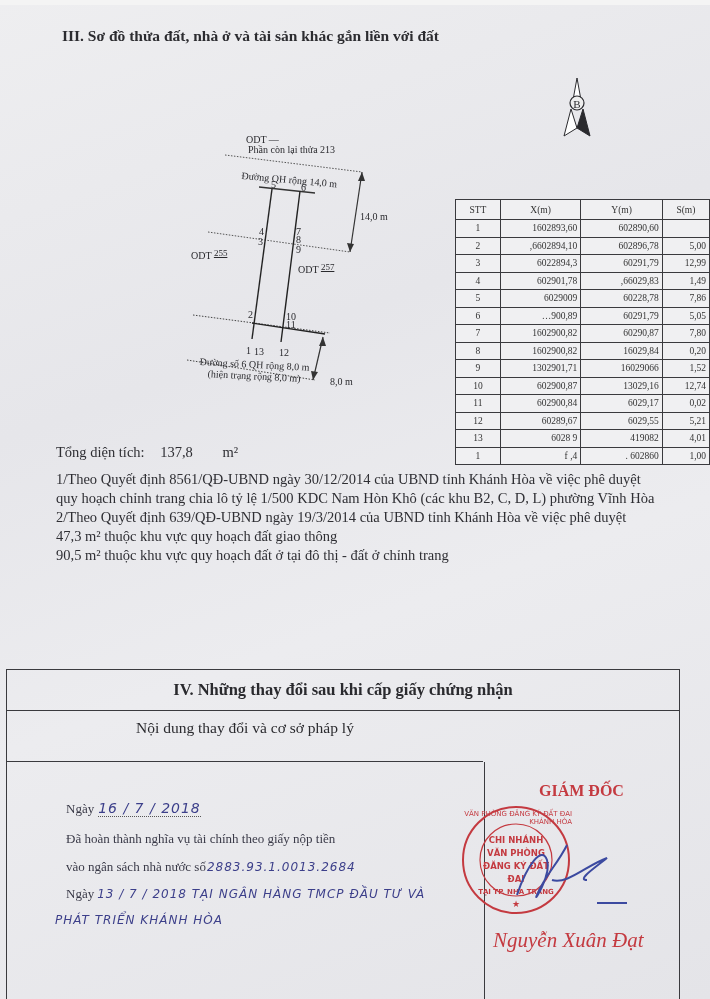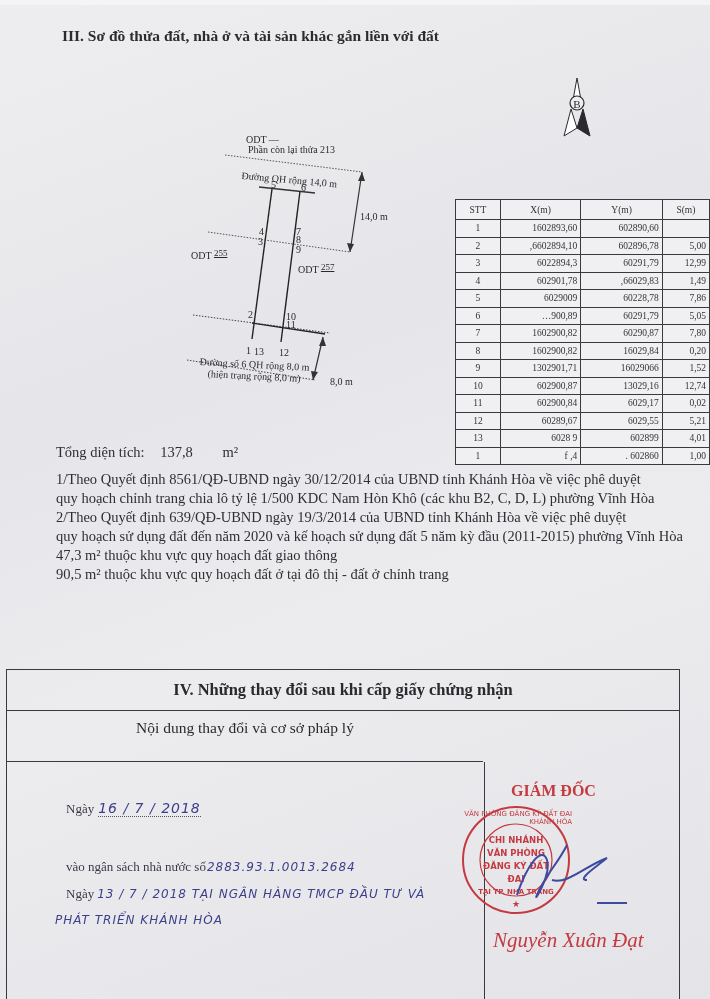--- a/index.html
+++ b/index.html
@@ -182,21 +182,21 @@
         </tr>
       <tr>
           <td class="stt">12</td>
           <td class="x">60289,67</td>
           <td class="y">6029,55</td>
           <td class="s">5,21</td>
         </tr>
       <tr>
           <td class="stt">13</td>
           <td class="x">6028  9</td>
-          <td class="y">602899</td>
+          <td class="y">419082</td>
           <td class="s">4,01</td>
         </tr>
       <tr>
           <td class="stt">1</td>
           <td class="x">f   ,4</td>
           <td class="y">. 602860</td>
           <td class="s">1,00</td>
         </tr>
     </tbody>
   </table>
@@ -204,42 +204,42 @@
   <div class="abs para" style="left:56px;top:443px;">
     <span>Tổng diện tích:</span>
     <span style="margin-left:12px;">137,8</span>
     <span style="margin-left:26px;">m²</span>
   </div>
 
   <div class="abs para" style="left:56px;top:470px;width:650px;">
     <div>1/Theo Quyết định 8561/QĐ-UBND ngày 30/12/2014 của UBND tỉnh Khánh Hòa về việc phê duyệt</div>
     <div>quy hoạch chỉnh trang chia lô tỷ lệ 1/500 KDC Nam Hòn Khô (các khu B2, C, D, L) phường  Vĩnh Hòa</div>
     <div>2/Theo Quyết định 639/QĐ-UBND ngày 19/3/2014 của UBND tỉnh Khánh Hòa về việc phê duyệt</div>
-    <div>quy hoạch sử dụng đất đến năm 2020 và kế hoạch sử dụng đất 5 năm kỳ đầu (2011-2015) phường Vĩnh Hòa</div>
     <div>47,3 m² thuộc khu vực quy hoạch đất giao thông</div>
     <div>90,5 m² thuộc khu vực quy hoạch đất ở tại đô thị - đất ở chỉnh trang</div>
   </div>
 
   <div class="sect4">
     <div class="sect4-title">IV. Những thay đổi sau khi cấp giấy chứng nhận</div>
     <div class="sect4-col-left">Nội dung thay đổi và cơ sở pháp lý</div>
     <div class="sect4-divider"></div>
 
     <div class="abs print" style="left:59px;top:130px;">
       <span>Ngày</span><span class="hand" style="font-size:14px;margin-left:4px;border-bottom:1px dotted #555;">16 / 7 / 2018</span>
     </div>
+    <div class="abs print" style="left:59px;top:161px;">Đã hoàn thành nghĩa vụ tài chính theo giấy nộp tiền</div>
     <div class="abs print" style="left:59px;top:189px;">
       <span>vào ngân sách nhà nước số</span><span class="hand" style="margin-left:1px;">2883.93.1.0013.2684</span>
     </div>
     <div class="abs print" style="left:59px;top:216px;">
       <span>Ngày</span><span class="hand" style="margin-left:3px;">13 / 7 / 2018  TẠI NGÂN HÀNG TMCP ĐẦU TƯ VÀ</span>
     </div>
     <div class="abs hand" style="left:48px;top:243px;">PHÁT TRIỂN KHÁNH HÒA</div>
 
-    <div class="abs red" style="left:504px;top:112px;font-size:16px;font-weight:bold;">GIÁM ĐỐC</div>
+    <div class="abs red" style="left:532px;top:112px;font-size:16px;font-weight:bold;">GIÁM ĐỐC</div>
 
     <div class="abs" style="left:453px;top:134px;width:112px;height:112px;">
       <svg width="112" height="112" viewBox="0 0 112 112" style="position:absolute;left:0;top:0;">
         <circle cx="56" cy="56" r="53" fill="none" stroke="#c43a40" stroke-width="2"></circle>
         <circle cx="56" cy="56" r="36" fill="none" stroke="#c43a40" stroke-width="1.2"></circle>
         <text x="56" y="103" font-size="9" text-anchor="middle" fill="#c43a40">★</text>
       </svg>
       <div class="abs red" style="left:0;top:6px;width:112px;text-align:right;font-size:7px;font-family:'DejaVu Sans',sans-serif;">VĂN PHÒNG ĐĂNG KÝ ĐẤT ĐAI KHÁNH HÒA</div>
       <div class="abs red" style="left:18px;top:30px;width:76px;text-align:center;font-size:8.5px;line-height:13px;font-family:'DejaVu Sans',sans-serif;font-weight:bold;">
         <div>CHI NHÁNH</div>

